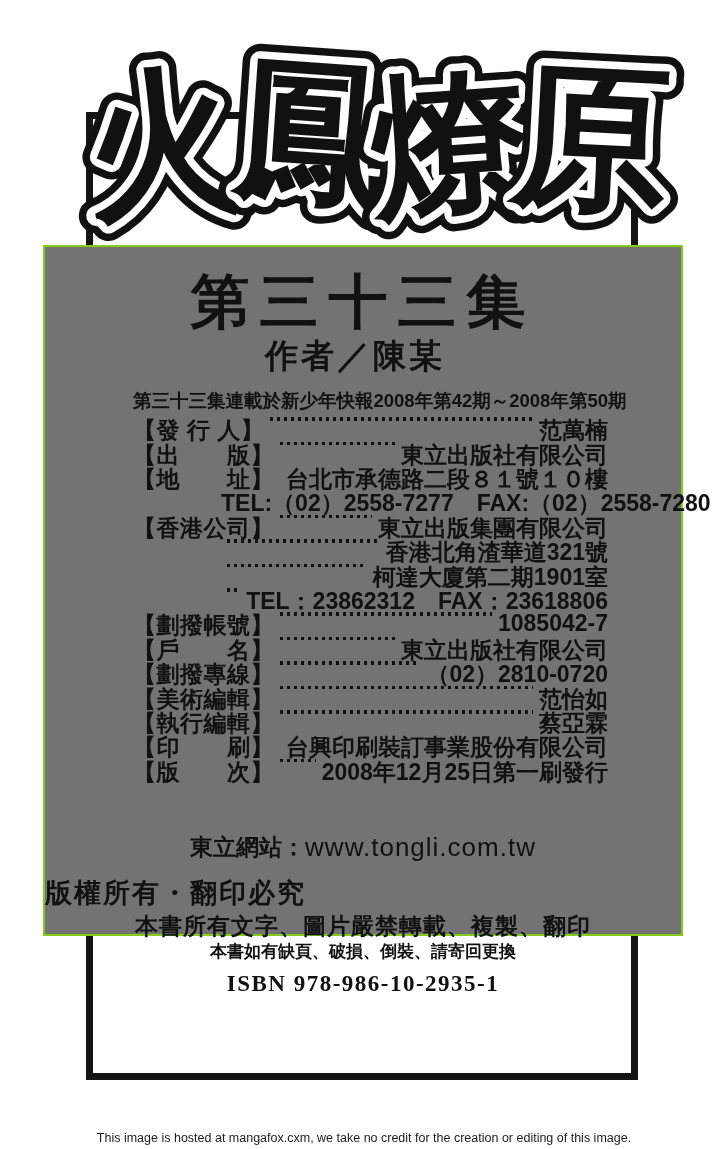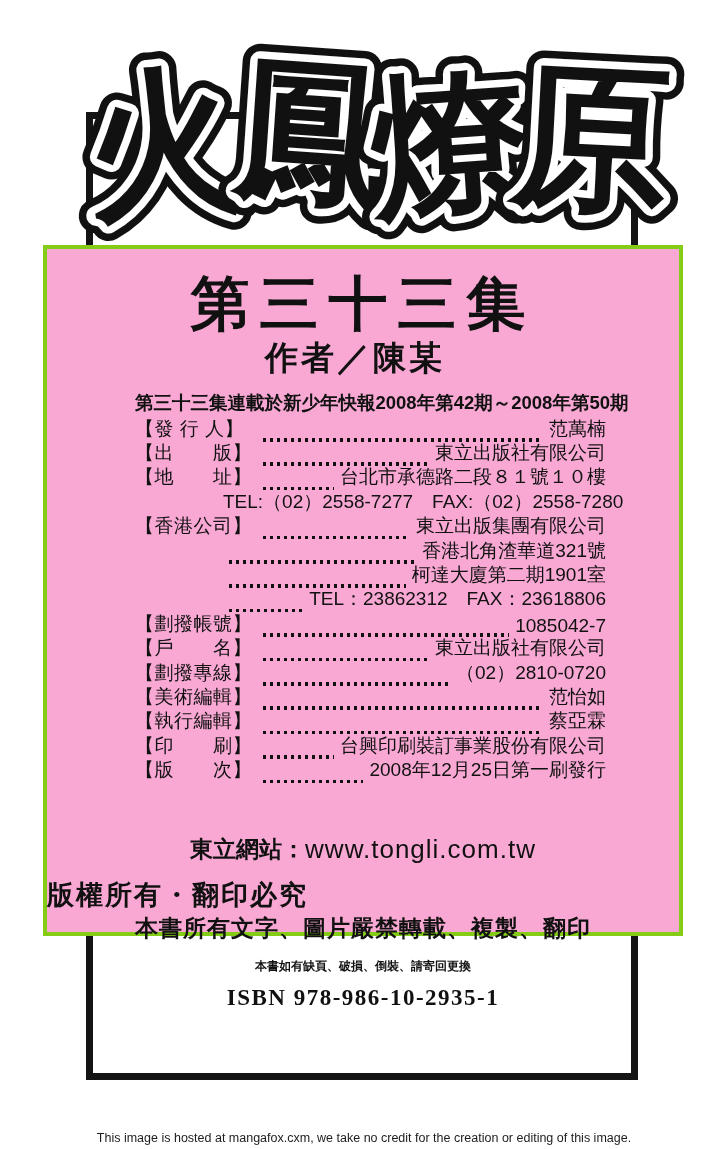--- a/index.html
+++ b/index.html
@@ -43,23 +43,23 @@
     stroke:#ffffff; stroke-width:15px; stroke-linejoin:round;
     paint-order:stroke fill;
     fill:#111; text-anchor:middle;
   }
 
   
   .info-box {
     position:absolute;
     left:43px; top:245px;
     width:640px; height:691px;
-    border:4px solid #84cc16;
+    border:2px solid #84cc16;
     box-sizing:border-box;
-    background:#f9a8d4;
+    background:#737373;
     z-index:2;
   }
   .vol-title {
     margin:25px 0 0 0;
     text-align:center;
     font-size:59px; font-weight:bold;
     letter-spacing:10px;
     line-height:1.05;
     white-space:nowrap;
   }
@@ -73,23 +73,23 @@
   }
   .serial {
     margin:15px 60px 2px 88px;
     font-size:18.5px; font-weight:bold;
     text-align:left;
     white-space:nowrap;
     line-height:24px;
   }
   .rows { margin:0 73px 0 88px; }
   .row {
-    display:flex; align-items:flex-end;
+    display:flex; align-items:flex-start;
     height:24.4px;
-    font-size:19px; font-weight:normal;
+    font-size:23px; font-weight:bold;
     white-space:nowrap;
   }
   .lbl { white-space:pre; min-width:122px; letter-spacing:0.5px; }
   .spacer { width:88px; flex:none; }
   .dots {
     flex:1; height:3.6px; margin:2px 6px 0 6px;
     background-image:repeating-linear-gradient(to right, #111 0 3.2px, transparent 3.2px 7px);
   }
   .fill { flex:1; }
   .val { white-space:pre; text-align:right; }
@@ -107,22 +107,22 @@
     margin-top:15px; text-align:left;
     font-size:27px; font-weight:bold; letter-spacing:2px;
     line-height:32px; white-space:nowrap;
   }
   .c2 {
     margin-top:3px; text-align:center;
     font-size:23px; font-weight:bold; letter-spacing:1px;
     line-height:28px; white-space:nowrap;
   }
   .c3 {
-    margin-top:12px; text-align:center;
-    font-size:12px; font-weight:bold;
+    margin-top:0; text-align:center;
+    font-size:17px; font-weight:bold;
     line-height:24px; white-space:nowrap;
   }
   .isbn {
     margin-top:6px; text-align:center;
     font-family:"Liberation Serif", serif;
     font-size:23px; font-weight:bold; letter-spacing:1.5px;
     line-height:27px; white-space:nowrap;
   }
 
   .footer {

